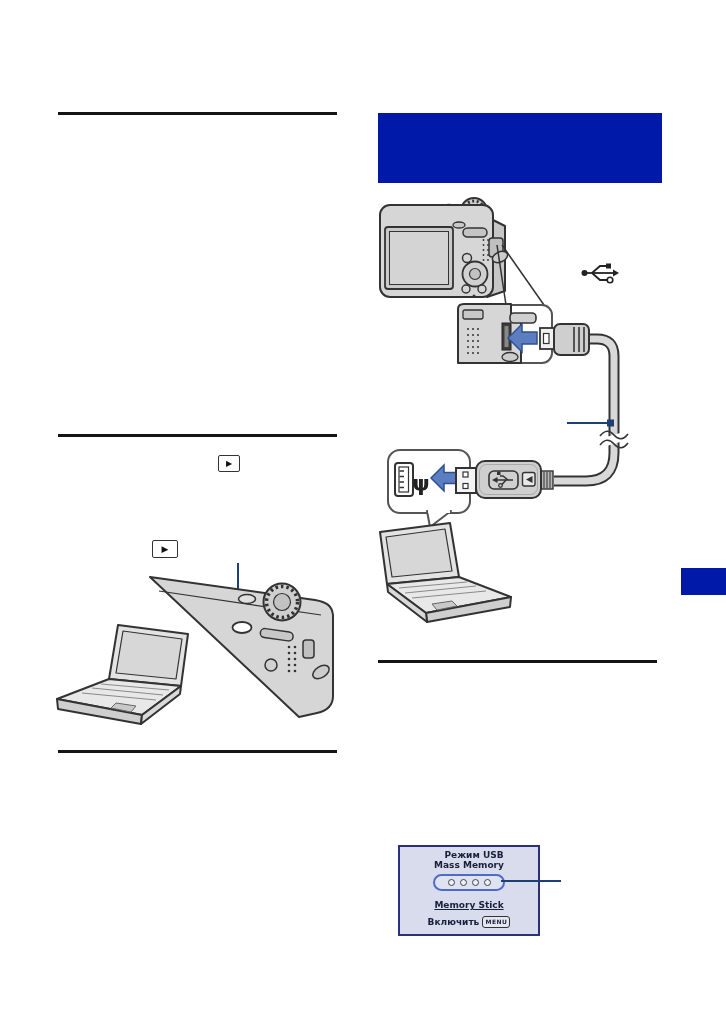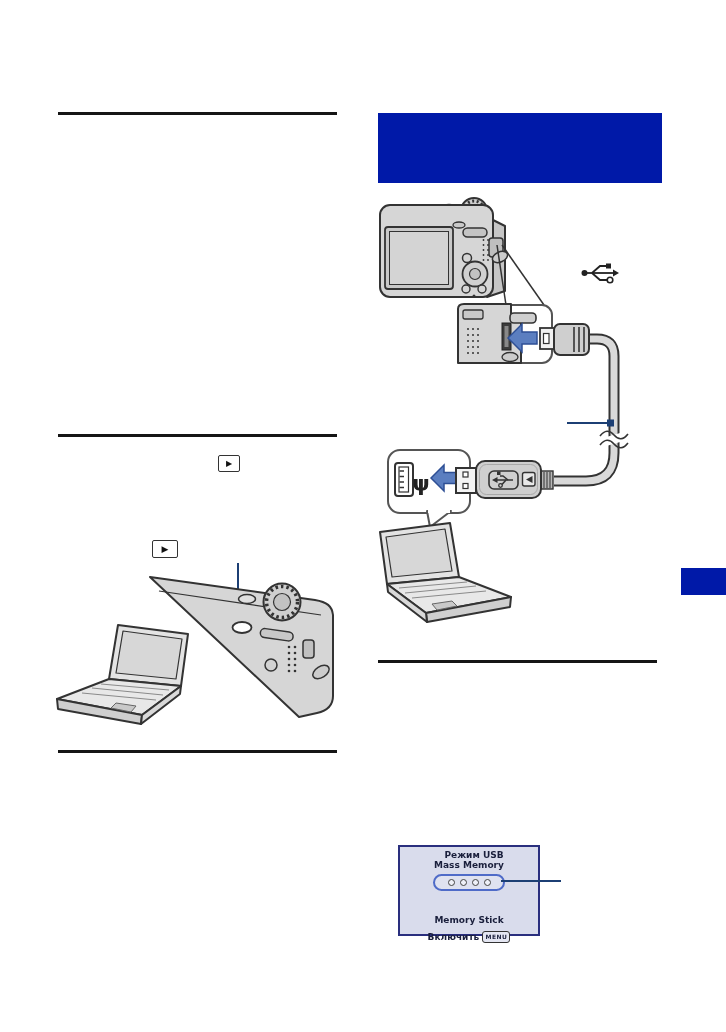--- a/index.html
+++ b/index.html
@@ -259,21 +259,21 @@
 
   <div class="abs screen">
     <div class="scr-t" style="margin-top:3px;padding-left:10px;">Режим USB</div>
     <div class="scr-t">Mass Memory</div>
     <div class="lamp-row">
       <span class="lamp"></span>
       <span class="lamp"></span>
       <span class="lamp"></span>
       <span class="lamp"></span>
     </div>
-    <div class="scr-t" style="margin-top:24px;">Memory Stick</div>
+    <div class="scr-t" style="margin-top:9px;text-decoration:underline;">Memory Stick</div>
     <div class="scr-t" style="margin-top:6px;">
       <span>Включить</span>
       <span class="menu-badge">MENU</span>
     </div>
   </div>
 
   <div class="abs navyline" style="left:501px;top:880px;width:60px;height:2px;"></div>
 
 </div>
 

